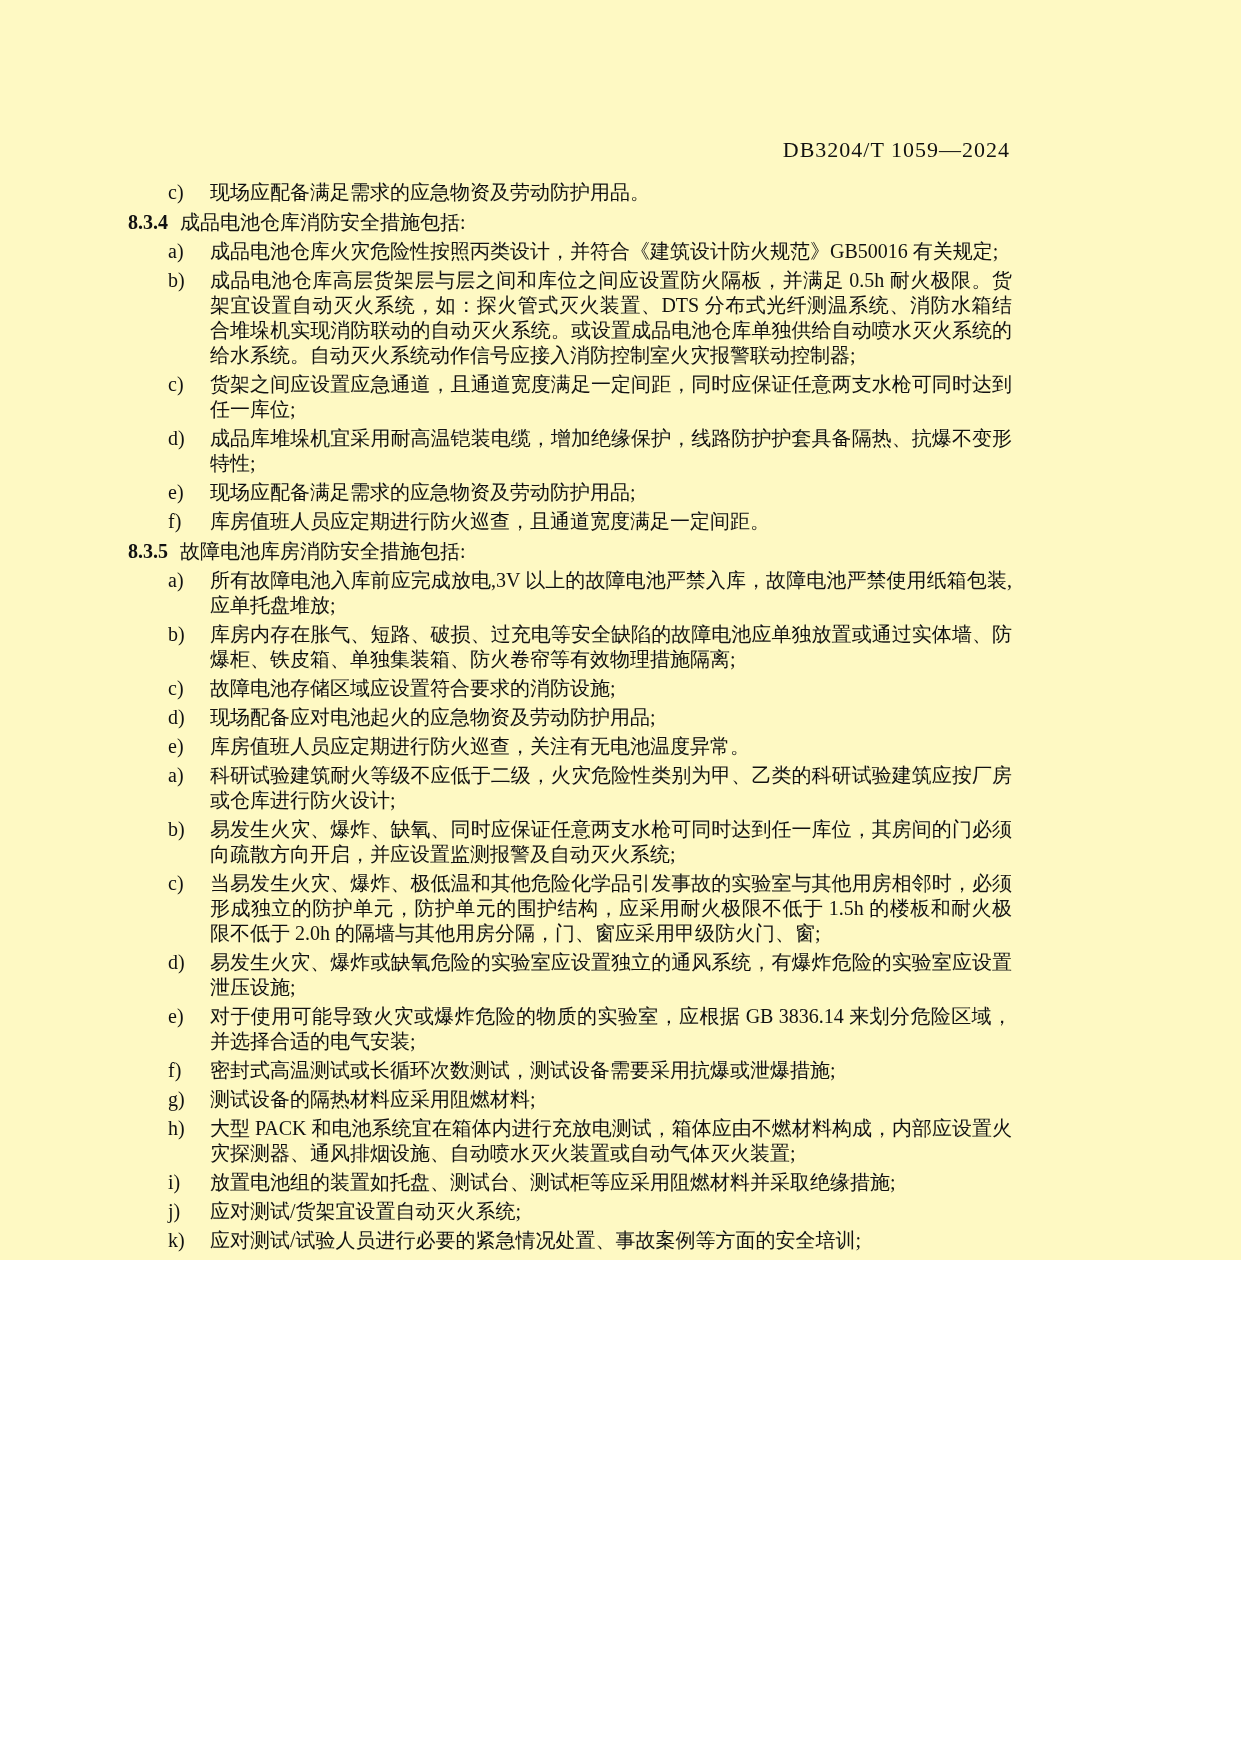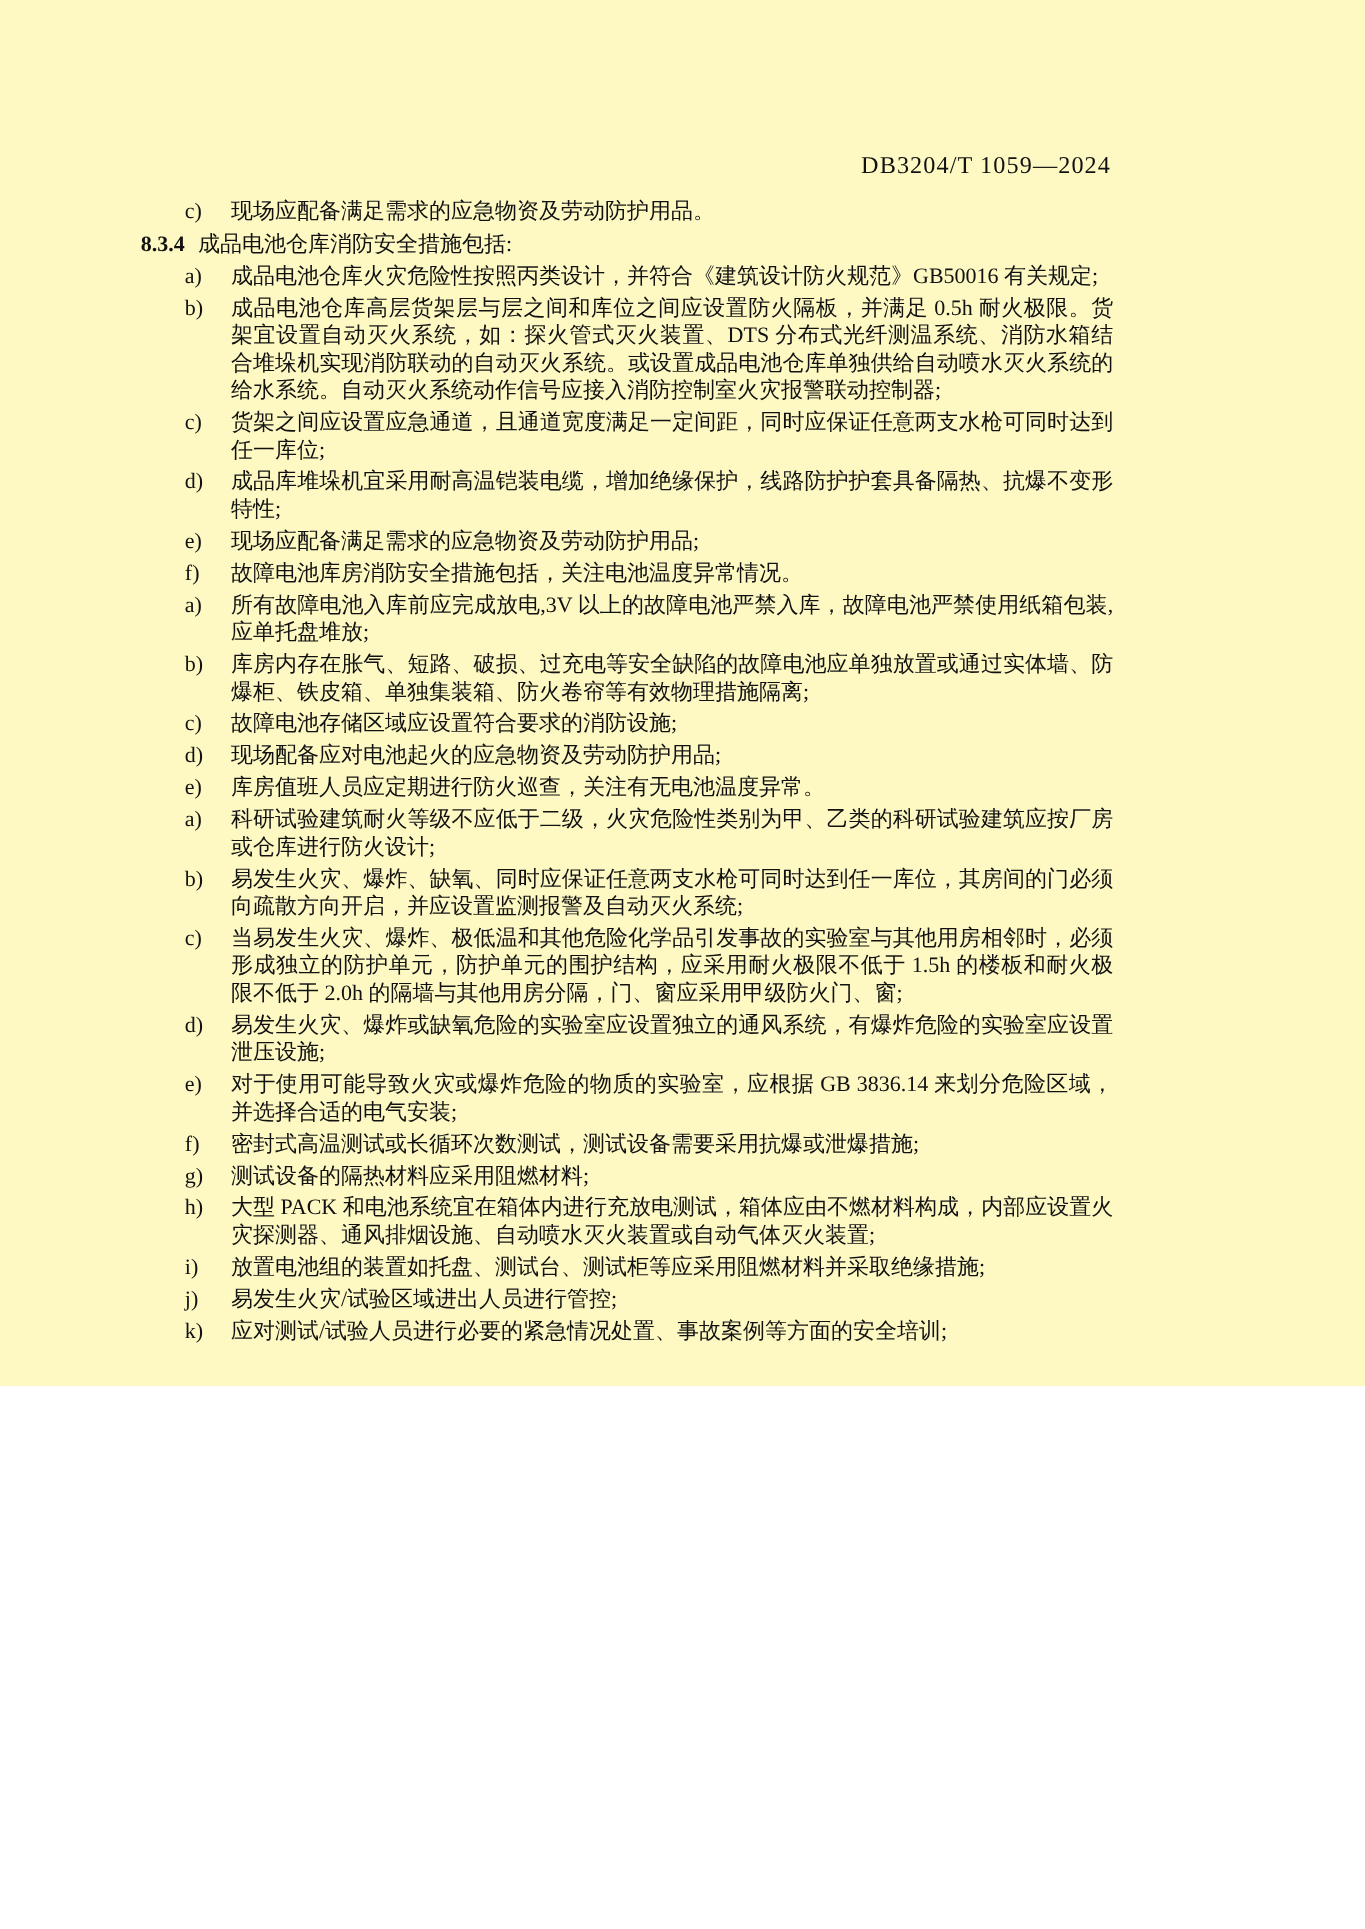--- a/index.html
+++ b/index.html
@@ -80,21 +80,25 @@
       <div class="li">
         <span class="li-label">d)</span>
         <span class="li-text">成品库堆垛机宜采用耐高温铠装电缆，增加绝缘保护，线路防护护套具备隔热、抗爆不变形特性;</span>
       </div>
       <div class="li">
         <span class="li-label">e)</span>
         <span class="li-text">现场应配备满足需求的应急物资及劳动防护用品;</span>
       </div>
       <div class="li">
         <span class="li-label">f)</span>
-        <span class="li-text">故障电池库房消防安全措施包括，关注电池温度异常情况。</span>
+        <span class="li-text">库房值班人员应定期进行防火巡查，且通道宽度满足一定间距。</span>
+      </div>
+      <div class="clause">
+        <span class="clause-num">8.3.5</span>
+        <span class="clause-text">故障电池库房消防安全措施包括:</span>
       </div>
       <div class="li">
         <span class="li-label">a)</span>
         <span class="li-text">所有故障电池入库前应完成放电,3V 以上的故障电池严禁入库，故障电池严禁使用纸箱包装,应单托盘堆放;</span>
       </div>
       <div class="li">
         <span class="li-label">b)</span>
         <span class="li-text">库房内存在胀气、短路、破损、过充电等安全缺陷的故障电池应单独放置或通过实体墙、防爆柜、铁皮箱、单独集装箱、防火卷帘等有效物理措施隔离;</span>
       </div>
       <div class="li">
@@ -140,21 +144,21 @@
       <div class="li">
         <span class="li-label">h)</span>
         <span class="li-text">大型 PACK 和电池系统宜在箱体内进行充放电测试，箱体应由不燃材料构成，内部应设置火灾探测器、通风排烟设施、自动喷水灭火装置或自动气体灭火装置;</span>
       </div>
       <div class="li">
         <span class="li-label">i)</span>
         <span class="li-text">放置电池组的装置如托盘、测试台、测试柜等应采用阻燃材料并采取绝缘措施;</span>
       </div>
       <div class="li">
         <span class="li-label">j)</span>
-        <span class="li-text">易发生火灾/试验区域进出人员进行管控;</span>
+        <span class="li-text">应对测试/货架宜设置自动灭火系统;</span>
       </div>
       <div class="li">
         <span class="li-label">k)</span>
         <span class="li-text">应对测试/试验人员进行必要的紧急情况处置、事故案例等方面的安全培训;</span>
       </div>
     </main>
 
   <div class="page-number">11</div>
 </div>
 

